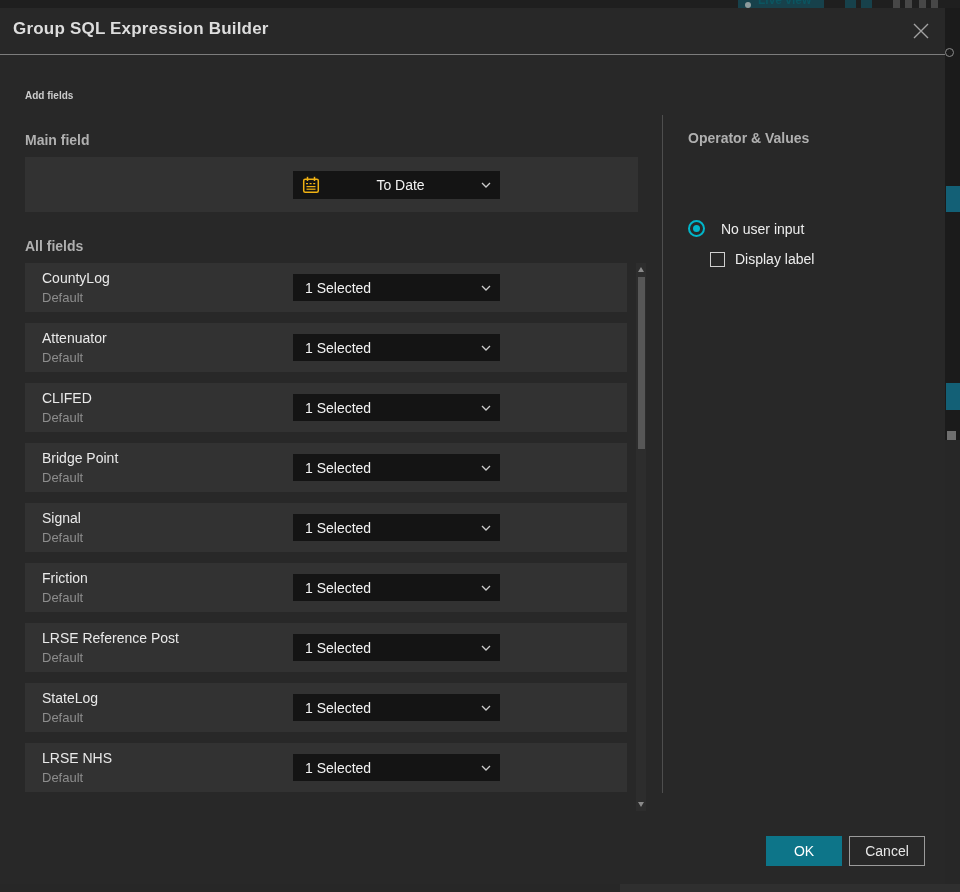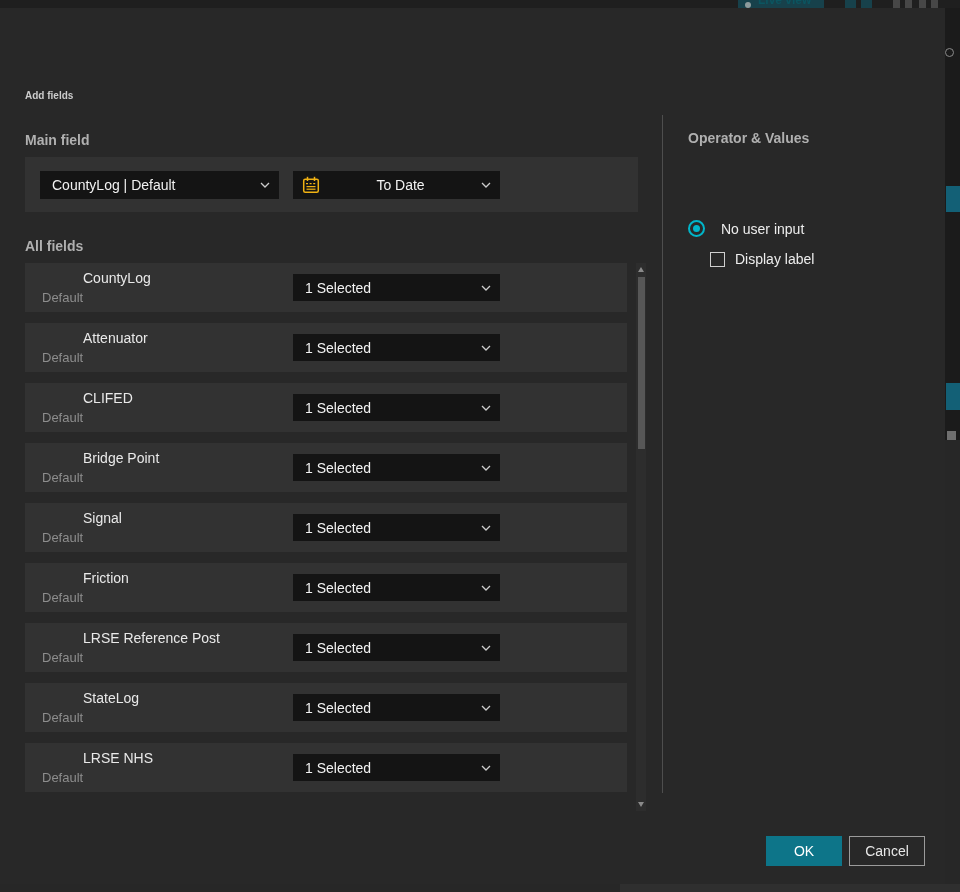--- a/index.html
+++ b/index.html
@@ -43,21 +43,21 @@
   .dd { position:absolute; background:#141414; display:flex; align-items:center; height:28px; padding:0 26px 0 12px; cursor:pointer; }
   .dd-text { font-size:14px; color:#f2f2f2; white-space:nowrap; overflow:hidden; }
   .chev { position:absolute; right:9px; top:50%; transform:translateY(-50%); }
   .dd-field { left:15px; top:14px; width:239px; }
   .dd-date  { left:268px; top:14px; width:207px; padding-left:34px;justify-content:center; }
   .cal-icon { position:absolute; left:9px; top:5px; width:18px; height:18px; }
 
   
   .rows { position:absolute; left:25px; top:255px; width:602px; }
   .field-row { position:relative; width:602px; height:49px; background:#323232; margin-bottom:11px; }
-  .row-name { position:absolute; left:17px; top:7px; font-size:14px; color:#e9e9e9;margin-left:41px; }
+  .row-name { position:absolute; left:17px; top:7px; font-size:14px; color:#e9e9e9; }
   .row-sub  { position:absolute; left:17px; top:27px; font-size:13px; color:#8d8d8d; }
   .row-dd { left:268px; top:11px; width:207px; height:27px; }
 
   
   .scrollbar { position:absolute; left:636px; top:255px; width:10px; height:548px; background:#2d2d2d; }
   .sb-up { position:absolute; left:2px; top:4px; width:0; height:0; border-left:3.5px solid transparent; border-right:3.5px solid transparent; border-bottom:5px solid #8a8a8a; cursor:pointer; }
   .sb-thumb { position:absolute; left:1.5px; top:14px; width:7px; height:172px; background:#575757; cursor:pointer; }
   .sb-down { position:absolute; left:2px; bottom:4px; width:0; height:0; border-left:3.5px solid transparent; border-right:3.5px solid transparent; border-top:5px solid #8a8a8a; cursor:pointer; }
 
   
@@ -97,31 +97,33 @@
   </div>
   <div class="bg-right"></div>
   <div class="bg-right-frag-circle"></div>
   <div class="bg-right-teal1"></div>
   <div class="bg-right-teal2"></div>
   <div class="bg-right-sq"></div>
   <div class="bg-bottom-band"></div>
 
   <div class="dialog">
 
+    <div class="dlg-header">
+      <div class="dlg-title">Group SQL Expression Builder</div>
+      <div class="close-btn">
+        <svg width="20" height="20" viewBox="0 0 20 20">
+          <path d="M3 3 L17 17 M17 3 L3 17" stroke="#a2a2a2" stroke-width="1.4" fill="none"></path>
+        </svg>
+      </div>
+    </div>
 
     <div class="h-add">Add fields</div>
 
     <div class="h-sub h-main">Main field</div>
     <div class="main-panel">
-      <div class="dd dd-field">
-        <span class="dd-text">CountyLog | Default</span>
-        <svg class="chev" width="10" height="6" viewBox="0 0 10 6">
-          <path d="M1 1 L5 5 L9 1" stroke="#cccccc" stroke-width="1.3" fill="none"></path>
-        </svg>
-      </div>
       <div class="dd dd-date">
         <svg class="cal-icon" viewBox="0 0 18 18">
           <rect x="1.7" y="3.2" width="14.6" height="13" rx="1.5" fill="none" stroke="#f0b213" stroke-width="1.5"></rect>
           <line x1="5.5" y1="0.8" x2="5.5" y2="5" stroke="#f0b213" stroke-width="1.5"></line>
           <line x1="12.5" y1="0.8" x2="12.5" y2="5" stroke="#f0b213" stroke-width="1.5"></line>
           <line x1="4" y1="7.6" x2="14" y2="7.6" stroke="#f0b213" stroke-width="1.1" stroke-dasharray="2 1.6"></line>
           <line x1="4.5" y1="10.6" x2="13.5" y2="10.6" stroke="#f0b213" stroke-width="1.2"></line>
           <line x1="4.5" y1="13.2" x2="13.5" y2="13.2" stroke="#f0b213" stroke-width="1.2"></line>
         </svg>
         <span class="dd-text">To Date</span>

